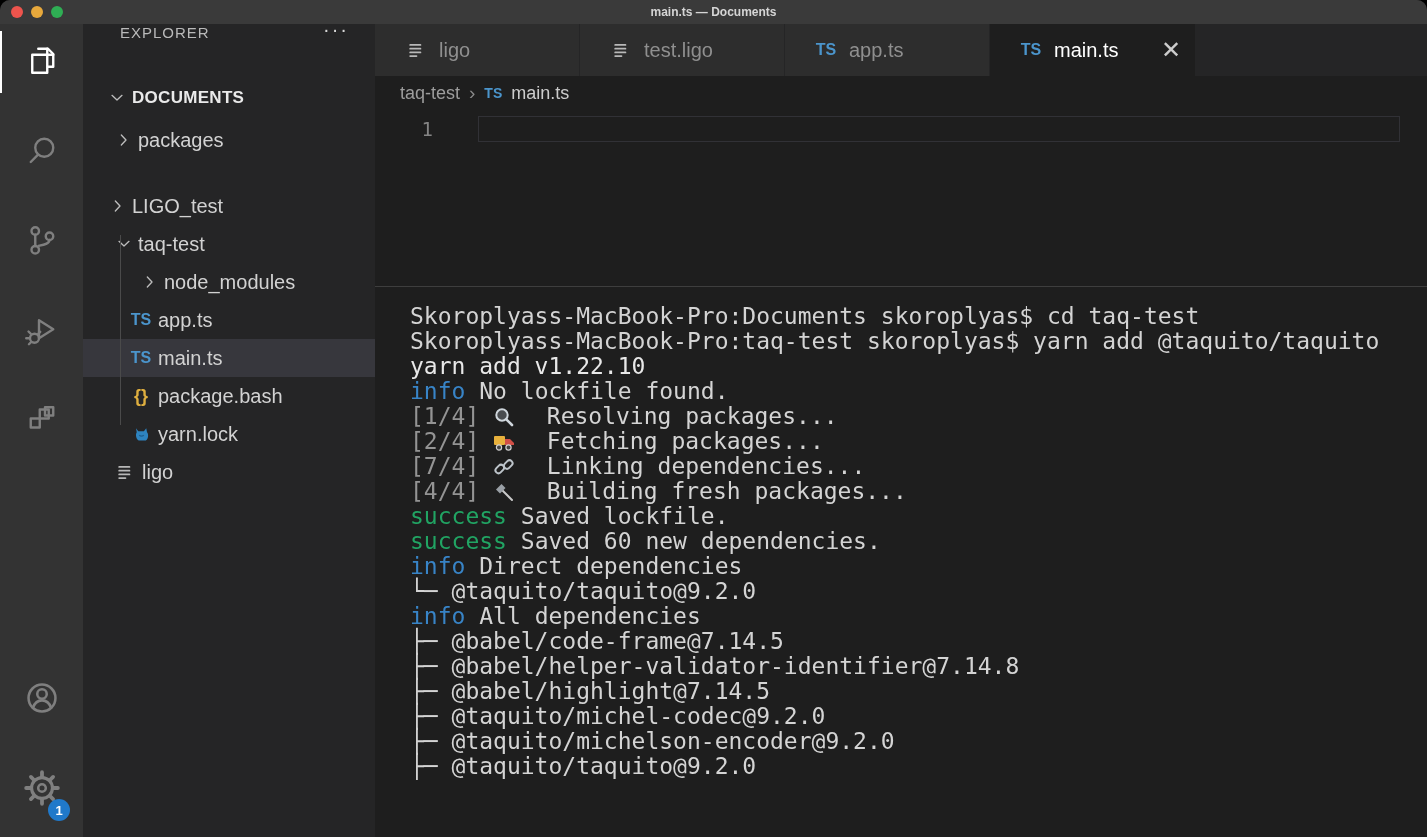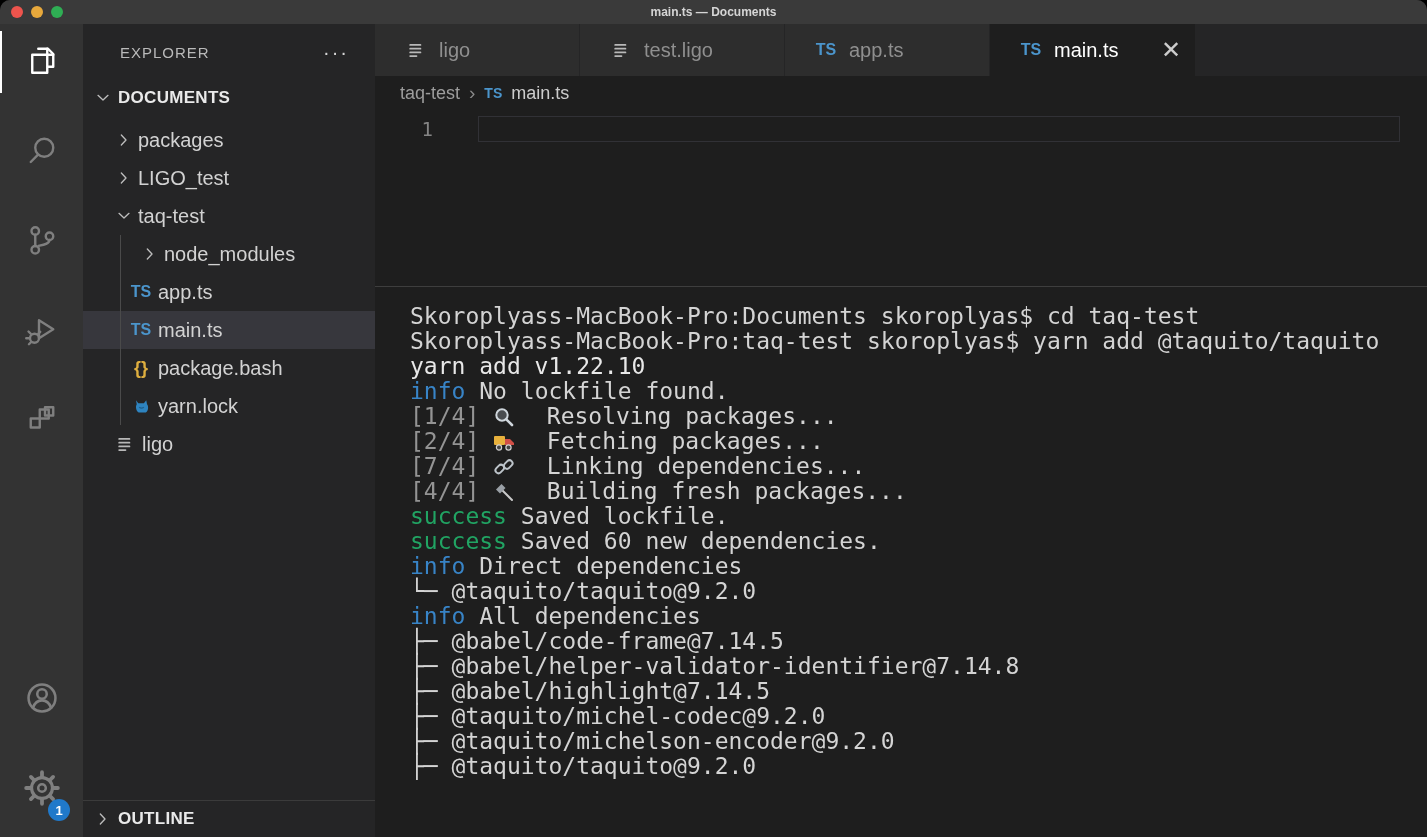--- a/index.html
+++ b/index.html
@@ -21,25 +21,25 @@
     color:#7f7f7f;cursor:pointer;}
   .ab-item.active{color:#ffffff;}
   .ab-item.active::before{content:"";position:absolute;left:0;top:4px;bottom:4px;width:2px;background:#fff;}
   .ab-bottom{margin-top:auto;display:flex;flex-direction:column;padding-bottom:2px;}
   .ab-bottom .ab-item{height:90px;}
   .badge{position:absolute;bottom:14px;right:13px;min-width:22px;height:22px;border-radius:50%;
     background:var(--badge-bg,#2079ca);color:#fff;font-size:13px;font-weight:bold;display:flex;
     align-items:center;justify-content:center;}
   
   .sidebar{width:292px;background:#252526;position:relative;flex-shrink:0;color:#cccccc;}
-  .sb-header{height:56px;display:flex;align-items:center;justify-content:space-between;
+  .sb-header{height:56px;display:flex;justify-content:space-between;
     padding:0 26px 0 37px;}
   .sb-title{font-size:15px;letter-spacing:1px;color:#bababa;}
   .sb-ellipsis{color:#d6d6d6;font-size:20px;letter-spacing:2px;cursor:pointer;line-height:10px;}
-  .sb-section{height:36px;display:flex;align-items:center;padding-left:9px;gap:4px;cursor:pointer;}
+  .sb-section{height:36px;display:flex;align-items:center;padding-left:23px;gap:4px;cursor:pointer;}
   .sb-section .label{font-weight:bold;font-size:17px;color:#eaeaea;letter-spacing:.3px;}
   .tree{position:relative;padding-top:5px;}
   .indent-guide{position:absolute;left:37px;top:119px;height:190px;width:1px;background:#4a4a4a;}
   .tree-row{height:38px;display:flex;align-items:center;font-size:20px;color:#d2d2d2;cursor:pointer;}
   .tree-row.selected{background:var(--selection-bg,#37373d);}
   .chev{width:22px;display:flex;align-items:center;justify-content:center;color:#bcbcbc;flex-shrink:0;}
   .ficon{width:28px;display:flex;align-items:center;justify-content:center;flex-shrink:0;}
   .ts-badge{color:var(--accent-ts,#4b95cc);font-weight:bold;font-size:16px;}
   .json-badge{color:#dfaf3f;font-weight:bold;font-size:18px;}
   .tree-label{margin-left:3px;white-space:nowrap;}
@@ -183,21 +183,21 @@
       <div class="tree" id="tree">
         <div class="indent-guide"></div>
       <div class="tree-row" style="padding-left: 30px;">
             <span class="chev">
               <svg width="16" height="16" viewBox="0 0 24 24" fill="none" stroke="currentColor" stroke-width="1.6" stroke-linecap="round" stroke-linejoin="round">
                 <path d="M8 4.5l7 7.5-7 7.5" stroke-width="2"></path>
               </svg>
             </span>
             <span class="tree-label">packages</span>
           </div>
-          <div class="tree-row" style="padding-left: 30px;">
+          <div class="tree-row" style="padding-left: 24px; margin-top: 28px;">
             <span class="chev">
               <svg width="16" height="16" viewBox="0 0 24 24" fill="none" stroke="currentColor" stroke-width="1.6" stroke-linecap="round" stroke-linejoin="round">
                 <path d="M8 4.5l7 7.5-7 7.5" stroke-width="2"></path>
               </svg>
             </span>
             <span class="tree-label">LIGO_test</span>
           </div>
           <div class="tree-row" style="padding-left: 30px;">
             <span class="chev">
               <svg width="16" height="16" viewBox="0 0 24 24" fill="none" stroke="currentColor" stroke-width="1.6" stroke-linecap="round" stroke-linejoin="round">
@@ -245,28 +245,20 @@
             <span class="ficon listicon">
               <svg width="19" height="19" viewBox="0 0 24 24" fill="none" stroke="currentColor" stroke-width="1.6" stroke-linecap="round" stroke-linejoin="round">
                 <g stroke-width="2.2">
                   <path d="M4 5h13M4 9.7h13M4 14.4h13M4 19h8"></path>
                 </g>
               </svg>
             </span>
             <span class="tree-label">ligo</span>
           </div>
         </div>
-      <div class="outline">
-        <span class="chev" id="outline-chev">
-            <svg width="16" height="16" viewBox="0 0 24 24" fill="none" stroke="currentColor" stroke-width="1.6" stroke-linecap="round" stroke-linejoin="round">
-              <path d="M8 4.5l7 7.5-7 7.5" stroke-width="2"></path>
-            </svg>
-          </span>
-        <span class="label">OUTLINE</span>
-      </div>
     </div>
 
     <div class="editorgroup">
       <div class="tabbar" id="tabbar">
           <div class="tab">
             <span class="ficon listicon">
               <svg width="19" height="19" viewBox="0 0 24 24" fill="none" stroke="currentColor" stroke-width="1.6" stroke-linecap="round" stroke-linejoin="round">
                 <g stroke-width="2.2">
                   <path d="M4 5h13M4 9.7h13M4 14.4h13M4 19h8"></path>
                 </g>

